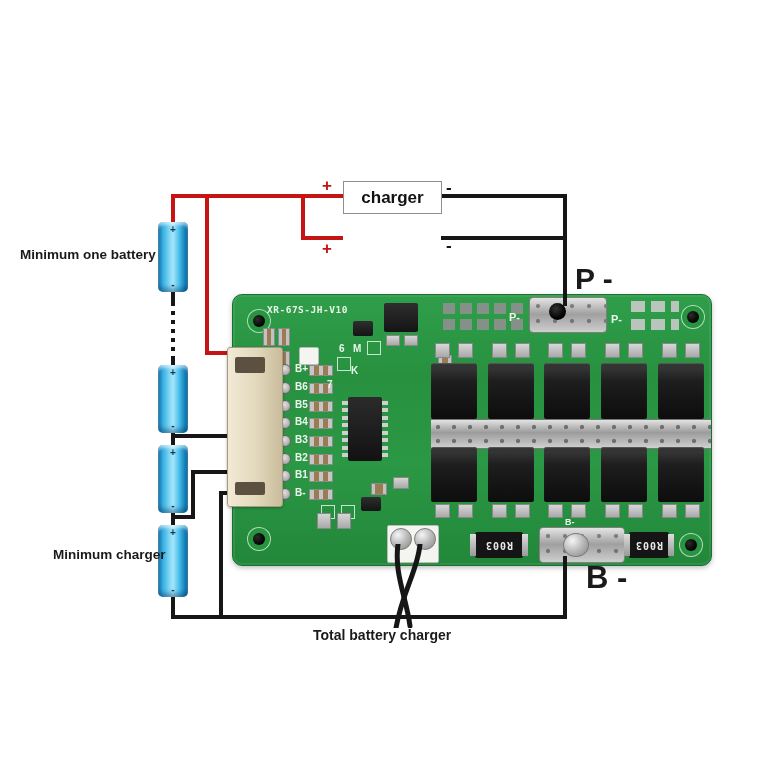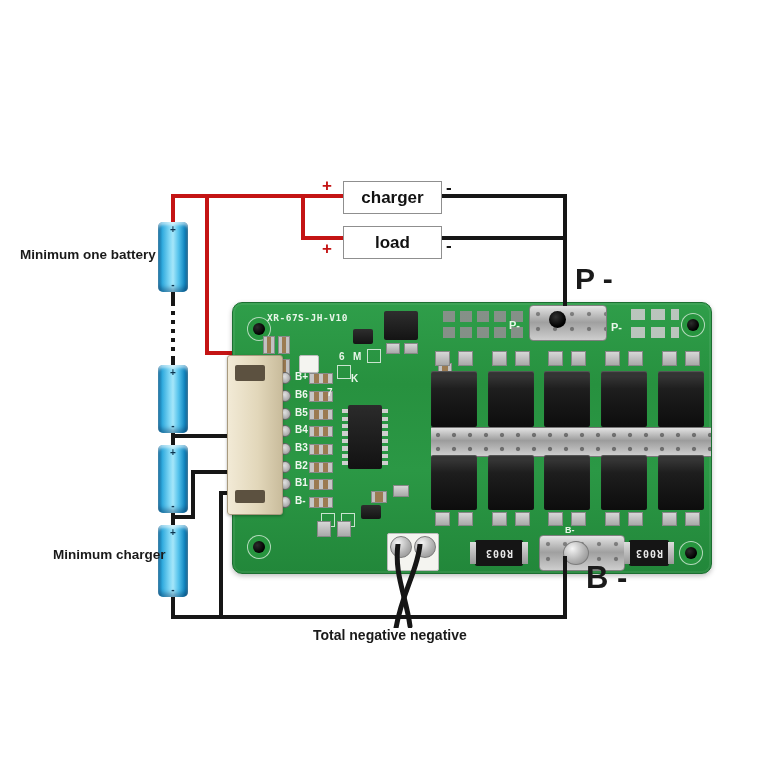--- a/index.html
+++ b/index.html
@@ -20,21 +20,21 @@
   .battery .bplus{top:3px;} .battery .bminus{bottom:2px;}
   
   .termbox{position:absolute;width:97px;height:31px;background:#fff;border:1.5px solid #8f8f8f;
     display:flex;align-items:center;justify-content:center;font-weight:bold;font-size:17px;z-index:3;}
   .sign{position:absolute;font-weight:bold;font-size:17px;z-index:3;}
   .sign.red{color:#c41414;} .sign.blk{color:#151515;}
   
   .biglabel{position:absolute;font-weight:bold;color:#1a1a1a;z-index:7;line-height:1;}
   .sidelabel{position:absolute;font-weight:bold;font-size:13.5px;color:#1a1a1a;z-index:3;}
   
-  #board{position:absolute;left:232px;top:302px;width:478px;height:270px;border-radius:10px;z-index:4;
+  #board{position:absolute;left:232px;top:294px;width:478px;height:270px;border-radius:10px;z-index:4;
     background:linear-gradient(180deg,#2f9e4a,#27913f 30%,#2b9845 62%,#22873a);
     border:1px solid #1c6e31;box-shadow:inset 0 0 0 2px rgba(255,255,255,.07), 0 2px 5px rgba(0,0,0,.25);}
   .hole{position:absolute;width:22px;height:22px;border-radius:50%;background:#27953f;
     border:1px solid rgba(255,255,255,.65);}
   .hole::after{content:"";position:absolute;left:5px;top:5px;width:12px;height:12px;border-radius:50%;
     background:radial-gradient(circle at 35% 35%,#2c2c2c,#000 70%);}
   .silk{position:absolute;color:#e9f6e9;font-weight:bold;z-index:1;}
   .silkmono{font-family:"DejaVu Sans Mono",monospace;}
   .silkbox{position:absolute;border:1px solid rgba(255,255,255,.75);}
   .smd{position:absolute;background:linear-gradient(180deg,#d6d6d6,#a9a9a9);border:1px solid #888;}
@@ -121,31 +121,28 @@
     <span class="bminus">-</span>
   </div>
   <div class="battery" style="left:158px;top:525px;height:72px;">
     <span class="bplus">+</span>
     <span class="bminus">-</span>
   </div>
 
   <div class="termbox" style="left:343px;top:181px;justify-content:center;">
     <span>charger</span>
   </div>
-  <div class="termbox" style="left:343px;top:226px;">
-    <span>load</span>
-  </div>
   <span class="sign red" style="left:322px;top:176px;">+</span>
   <span class="sign red" style="left:322px;top:239px;">+</span>
   <span class="sign blk" style="left:446px;top:178px;">-</span>
   <span class="sign blk" style="left:446px;top:236px;">-</span>
 
   <span class="sidelabel" style="left:20px;top:247px;">Minimum one battery</span>
   <span class="sidelabel" style="left:53px;top:547px;">Minimum charger</span>
-  <span class="sidelabel" style="left:313px;top:627px;font-size:14px;">Total negative negative</span>
+  <span class="sidelabel" style="left:313px;top:627px;font-size:14px;">Total battery charger</span>
   <span class="biglabel" style="left:575px;top:264px;font-size:30px;">P -</span>
   <span class="biglabel" style="left:586px;top:562px;font-size:31px;">B -</span>
 
   <div id="board">
 
     <div class="hole" style="left:14px;top:14px;"></div>
     <div class="hole" style="left:14px;top:232px;"></div>
     <div class="hole" style="left:448px;top:10px;"></div>
     <div class="hole" style="left:446px;top:238px;"></div>
 

